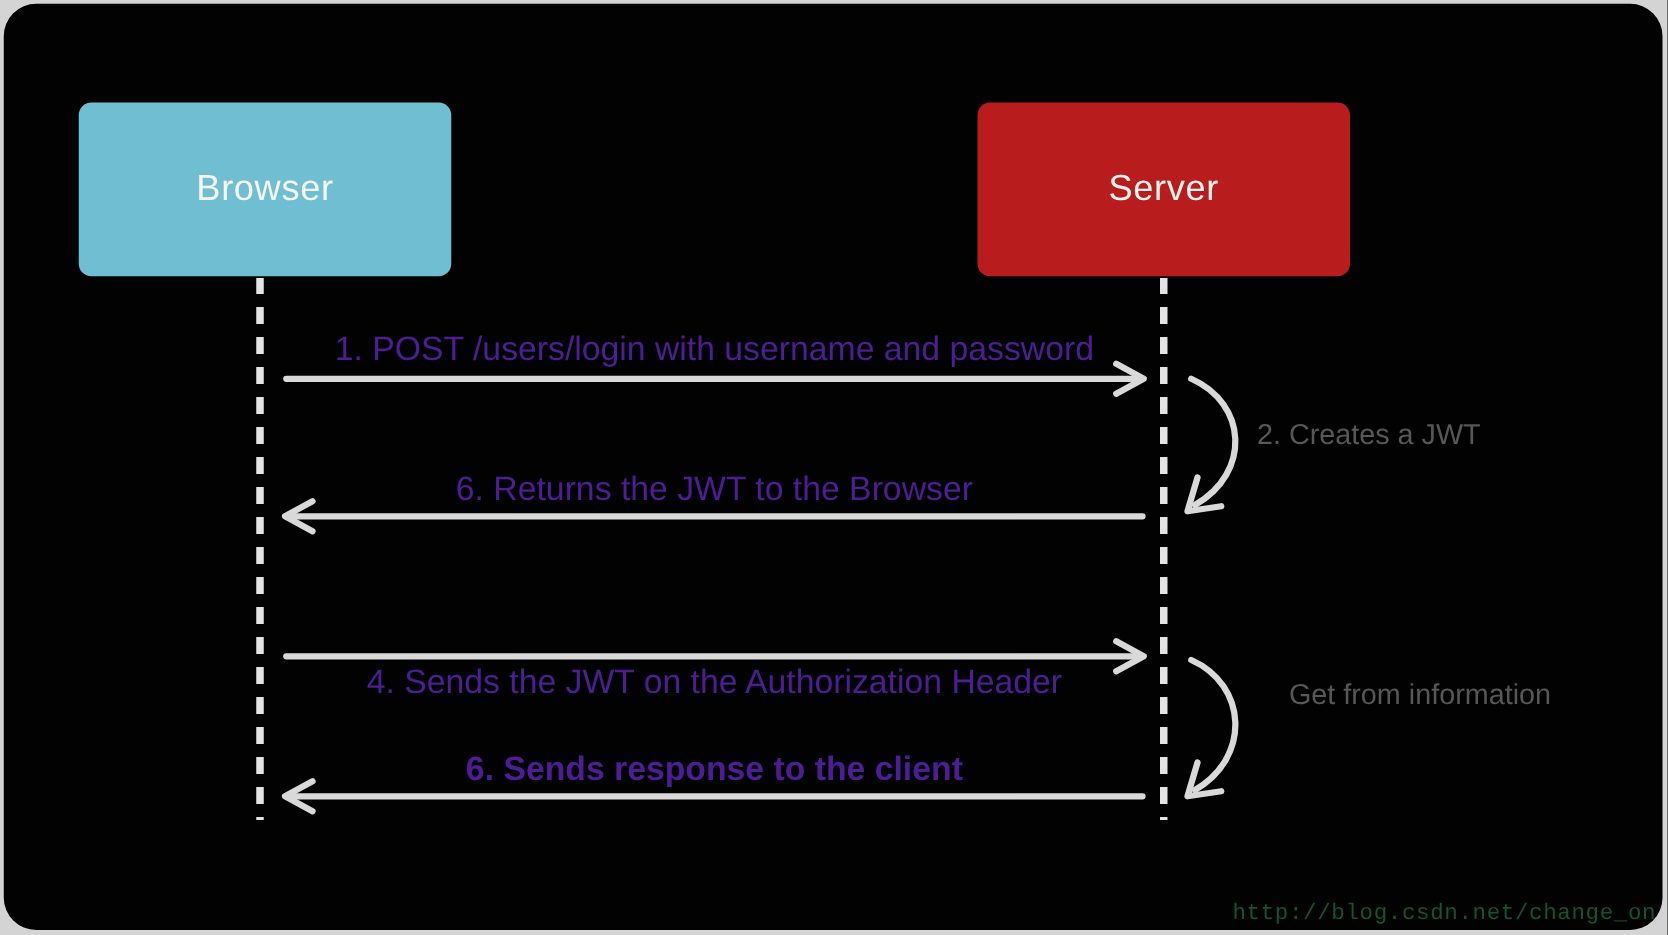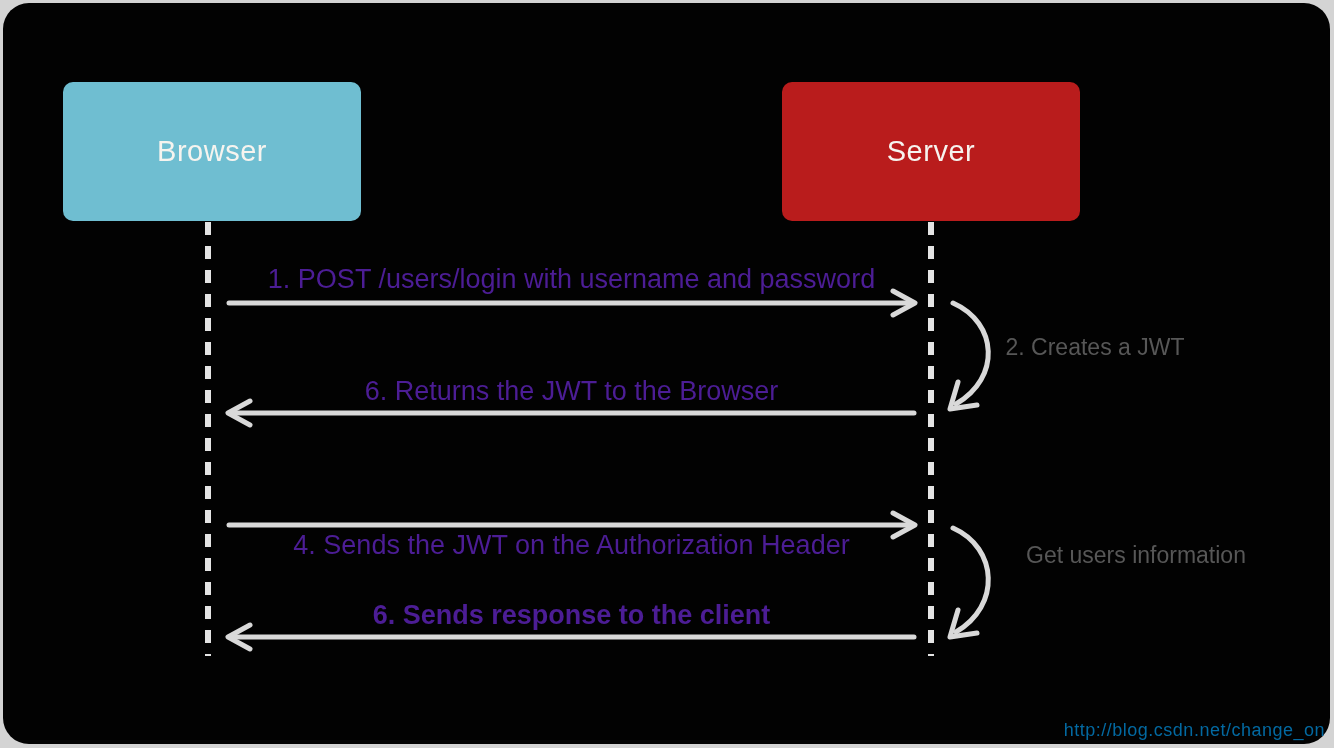--- a/index.html
+++ b/index.html
@@ -39,22 +39,22 @@
   #msg-6{top:600px;font-weight:bold;}
   .side-note{
     position:absolute;text-align:center;
     font-size:23px;line-height:32px;color:#575757;
   }
   #side-note-2{left:990px;top:331px;width:210px;}
   #side-note-5{left:1004px;top:539px;width:264px;}
   .side-note span{display:block;}
   .watermark{
     position:absolute;right:9px;bottom:7px;
-    font-family:Liberation Sans, sans-serif;
-    font-size:18px;letter-spacing:.5px;color:#0369a1;margin-left:15px;
+    font-family:Liberation Mono, monospace;
+    font-size:18px;letter-spacing:.5px;color:#14532d;margin-left:15px;
   }
 </style>
 </head>
 <body>
 
 <div class="frame"></div>
 
 <div class="actor" id="actor-browser" style="background: rgb(111, 190, 209);">
   <span>Browser</span>
 </div>
@@ -96,16 +96,16 @@
 
 <div class="msg" id="msg-1">1. POST /users/login with username and password</div>
 <div class="msg" id="msg-3">6. Returns the JWT to the Browser</div>
 <div class="msg" id="msg-4">4. Sends the JWT on the Authorization Header</div>
 <div class="msg" id="msg-6">6. Sends response to the client</div>
 
 <div class="side-note" id="side-note-2">
   <span>2. Creates a JWT</span>
 </div>
 <div class="side-note" id="side-note-5">
-  <span>Get users information</span>
+  <span>Get from information</span>
 </div>
 
 <div class="watermark">http://blog.csdn.net/change_on</div>
 
 </body></html>

